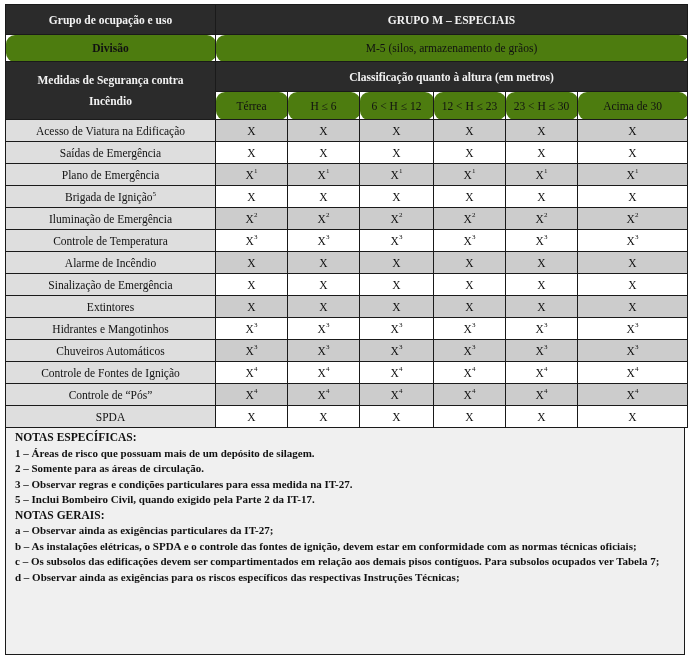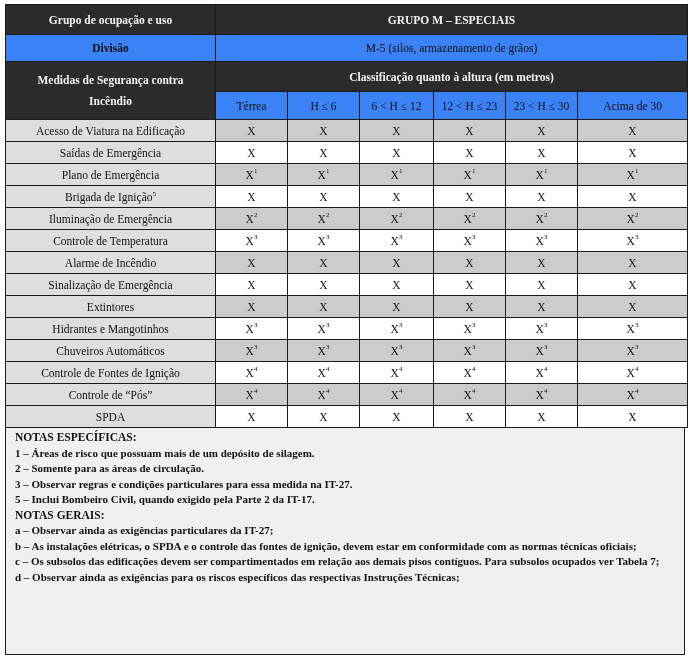--- a/index.html
+++ b/index.html
@@ -1,21 +1,21 @@
 <!DOCTYPE html>
 <html><head>
 <meta charset="utf-8">
 <style>
   html, body { margin:0; padding:0; background:#ffffff; }
   body { width:693px; height:669px; position:relative; font-family:"Liberation Serif", "DejaVu Serif", serif; color:#111; }
   .wrap { position:absolute; left:5px; top:4px; width:682px; }
   table.main { border-collapse:collapse; width:682px; table-layout:fixed; }
   table.main td { border:1px solid #1a1a1a; text-align:center; vertical-align:middle; padding:0; font-size:11.5px; overflow:hidden; white-space:nowrap; }
   .dark { background:#2b2b2b; color:#f2f2f2; font-weight:bold; }
-  .lightgray { background:#3b82f6; }
+  .lightgray { background:#4d7c0f;border-radius:9px; }
   .label { background:#dedede; }
   .shade { background:#cccccc; }
   .white { background:#ffffff; }
   tr.r-title td { height:29px; }
   tr.r-div td { height:26px; }
   tr.r-h1 td { height:29px; }
   tr.r-h2 td { height:27px;margin-left:34px; }
   tr.r-data td { height:21px; font-size:11.5px; }
   td.big-dark { font-size:11px; line-height:21px; vertical-align:top; padding-top:6px; }
   td.mark sup { font-size:7px; vertical-align:top; position:relative; top:-2px; }

